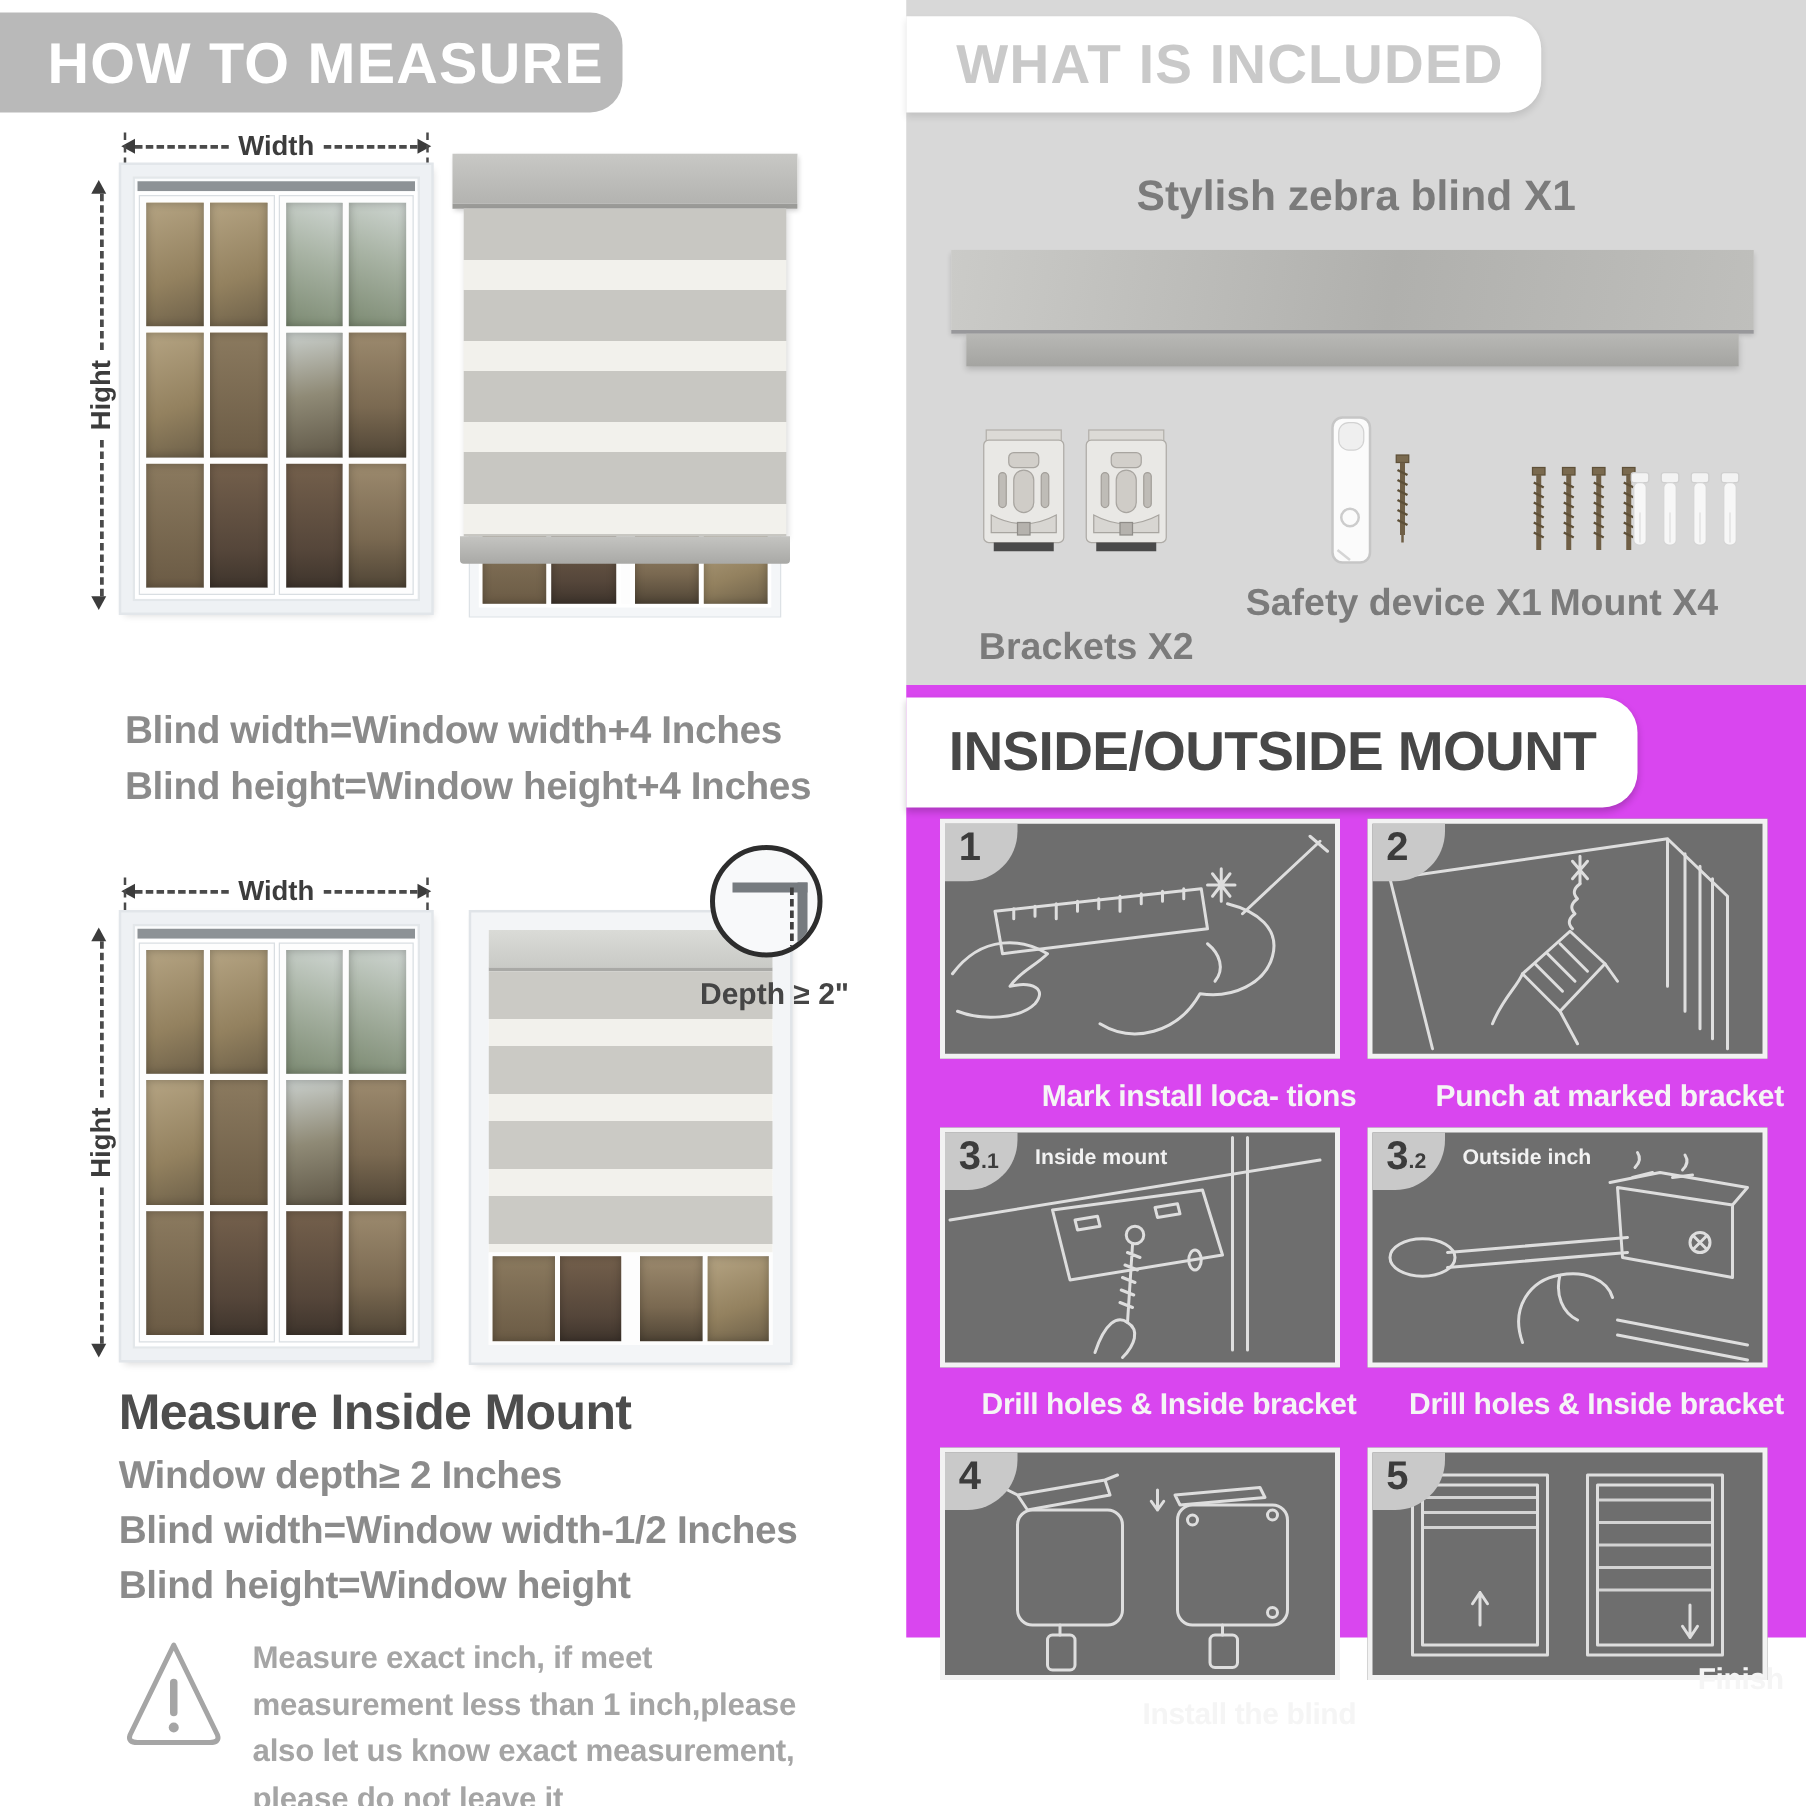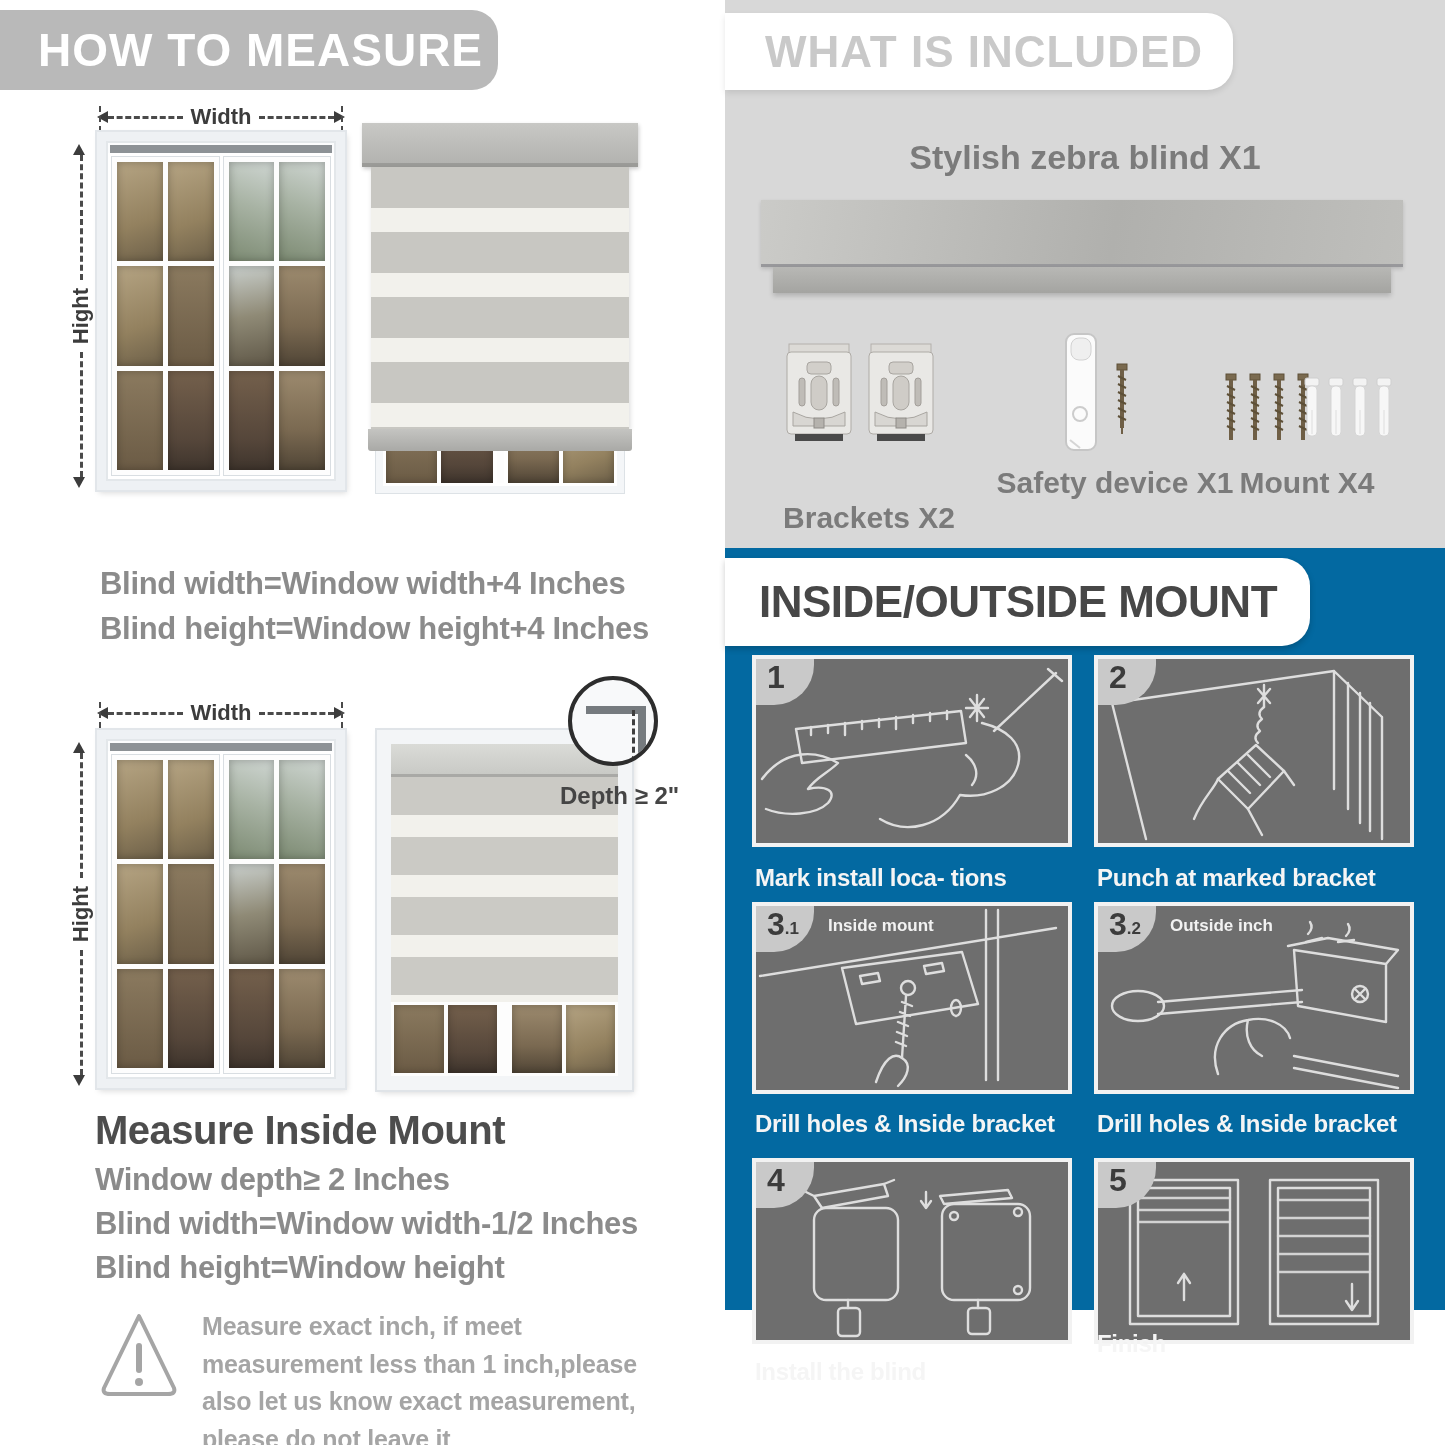--- a/index.html
+++ b/index.html
@@ -105,40 +105,40 @@
   .headrail-main {
     position:absolute; left:36px; top:200px; width:642px; height:64px;
     background:linear-gradient(100deg,#cbcbc8,#b0b0ad 55%,#bfbfbc); border-bottom:3px solid #98989b;
     box-shadow:0 2px 4px rgba(0,0,0,.15);
   }
   .headrail-lip { position:absolute; left:48px; top:267px; width:618px; height:26px; background:linear-gradient(#b8b8b5,#a4a4a1); box-shadow:0 3px 5px rgba(0,0,0,.18); }
   .included-item-label { position:absolute; color:#7b7b7b; font-size:30px; font-weight:bold; text-align:center; }
   .comp { position:absolute; }
 
   
-  .panel-mount { position:absolute; left:725px; top:548px; width:720px; height:762px; background:#0369a1; }
+  .panel-mount { position:absolute; left:725px; top:548px; width:720px; height:762px; background:#d946ef; }
   .mount-titlebox {
     position:absolute; left:0; top:10px; width:585px; height:88px; background:#ffffff;
     border-radius:0 28px 28px 0; display:flex; align-items:center; padding-left:34px; box-sizing:border-box;
     box-shadow:0 3px 6px rgba(0,0,0,.2);
     color:#474747; font-size:44px; font-weight:bold; letter-spacing:-0.5px;
   }
   .step-card {
     position:absolute; width:320px; height:192px; box-sizing:border-box;
     border:4px solid #f2f2f2; background:#6e6e6e;
   }
   .step-badge {
     position:absolute; top:0; left:0; width:58px; height:46px; background:#c9c9c9;
     border-radius:0 0 40px 0; color:#3c3c3c; font-weight:bold; z-index:3;
     display:flex; align-items:flex-start; padding:1px 0 0 11px; box-sizing:border-box;
   }
   .step-badge .n { font-size:32px; line-height:1.1; }
   .step-badge .s { font-size:17px; margin-top:12px; }
   .step-inner-title { position:absolute; left:72px; top:10px; color:#f2f2f2; font-size:17px; font-weight:bold; z-index:3; }
-  .step-caption { position:absolute; width:330px; color:#f5f5f5; font-size:24px; font-weight:bold; letter-spacing:-0.3px; }
+  .step-caption { position:absolute; width:330px; color:#f5f5f5; font-size:24px; font-weight:bold; letter-spacing:-0.3px;text-align:right; }
   .step-art { position:absolute; inset:0; width:100%; height:100%; }
   .step-art path, .step-art rect, .step-art circle, .step-art line, .step-art ellipse, .step-art polyline {
     stroke:#dedede; fill:none; stroke-width:2.4; stroke-linecap:round; stroke-linejoin:round;
   }
 </style>
 </head>
 <body>
 
 <div id="page">
 

